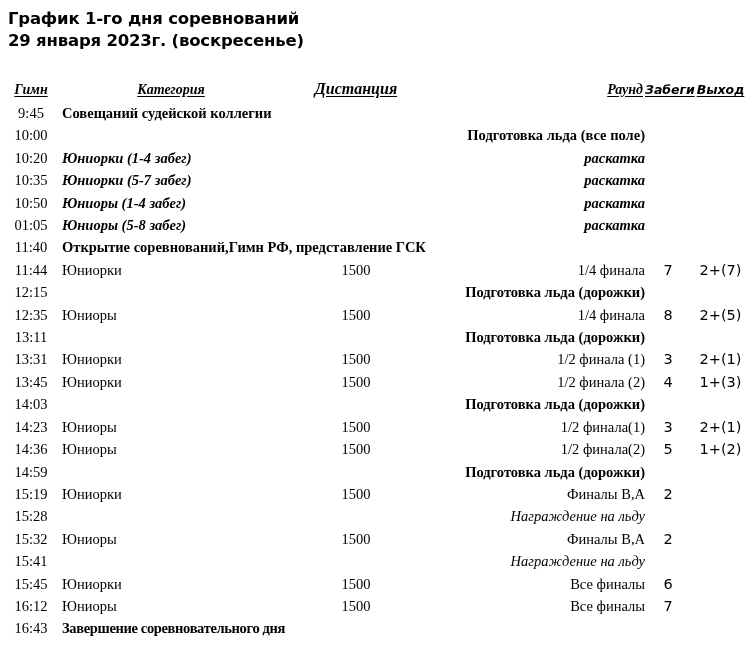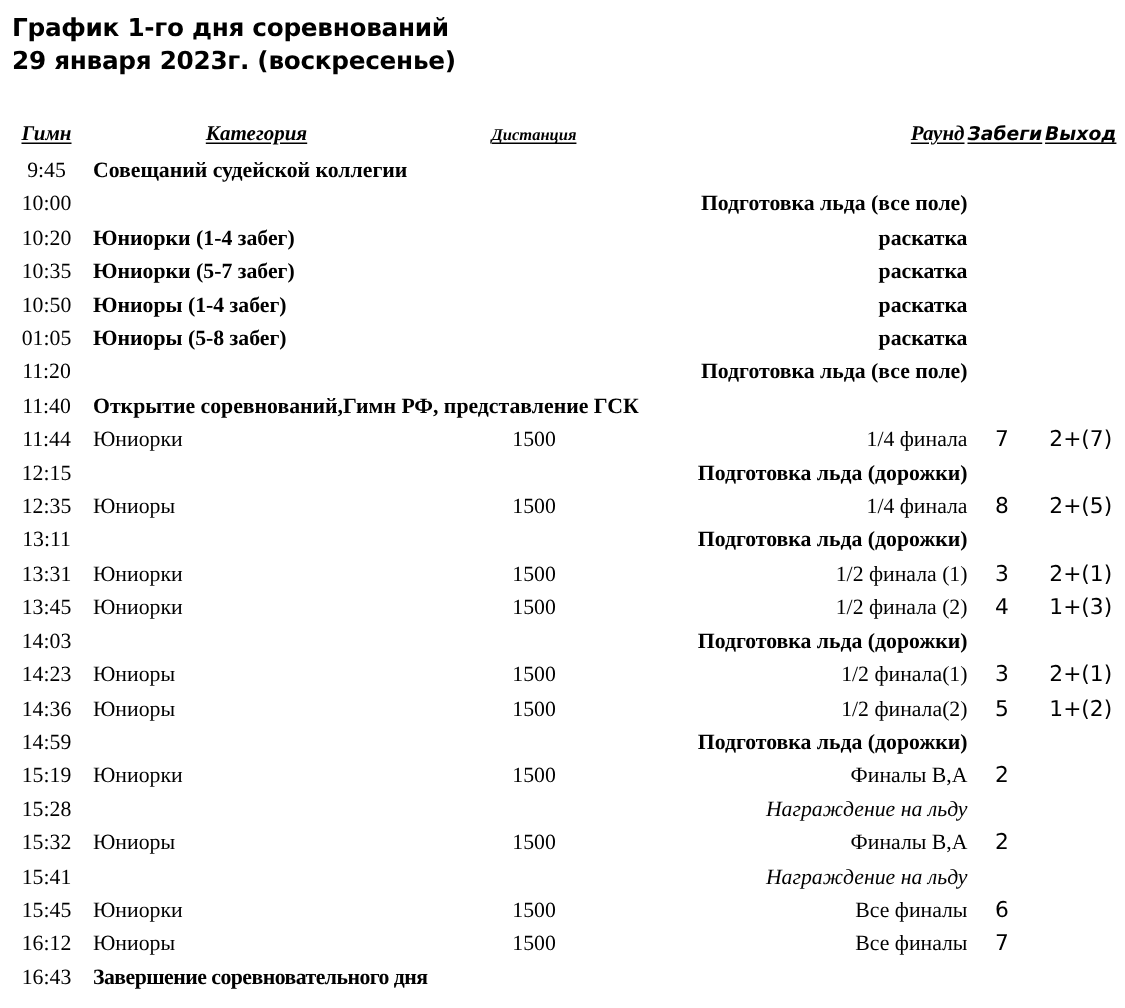--- a/index.html
+++ b/index.html
@@ -70,42 +70,42 @@
     font-size: 14px;
     line-height: 21px;
     padding-bottom: 2px;
   }
   .hdr .u {
     text-decoration: underline;
     text-underline-offset: 2px;
   }
   .hdr .h-start  { text-align: center; }
   .hdr .h-cat    { text-align: center; }
-  .hdr .h-dist   { text-align: center; font-size: 11px; }
+  .hdr .h-dist   { text-align: center; font-size: 16px; }
   .hdr .h-round  { text-align: right; padding-right: 2px; }
   .hdr .h-heats  { text-align: center; font-size: 12.5px;
                    font-family: "DejaVu Sans", "Liberation Sans", sans-serif; }
   .hdr .h-out    { text-align: center; font-size: 12.5px;
                    font-family: "DejaVu Sans", "Liberation Sans", sans-serif; margin-left: 20px; }
 
   
   .cell-start { text-align: center; padding-right: 8px; }
   .cell-cat   { text-align: left;  padding-left: 10px; }
   .cell-dist  { text-align: center; }
   .cell-round { text-align: right; padding-right: 2px; }
   .cell-heats { text-align: center;
                 font-family: "DejaVu Sans", "Liberation Sans", sans-serif;
                 font-size: 12.5px; }
   .cell-out   { text-align: center;
                 font-family: "DejaVu Sans", "Liberation Sans", sans-serif;
                 font-size: 12.5px; }
 
   
   .st-bold        { font-weight: bold; }
-  .st-bolditalic  { font-weight: bold; }
+  .st-bolditalic  { font-weight: bold; font-style: italic; }
   .st-italic      { font-style: italic; }
   .st-regular     { font-weight: normal; font-style: normal; }
   .st-boldcond    { font-weight: bold; letter-spacing: -0.35px; }
 </style>
 </head>
 <body>
 
 <div class="page">
 
   <div class="title-block">
@@ -173,28 +173,20 @@
         </tr>
         <tr>
           <td class="cell-start">01:05</td>
           <td class="cell-cat st-bolditalic">Юниоры (5-8 забег)</td>
           <td class="cell-dist"></td>
           <td class="cell-round st-bolditalic">раскатка</td>
           <td class="cell-heats"></td>
           <td class="cell-out"></td>
         </tr>
         <tr>
-          <td class="cell-start">11:20</td>
-          <td class="cell-cat st-regular"></td>
-          <td class="cell-dist"></td>
-          <td class="cell-round st-bold">Подготовка льда (все поле)</td>
-          <td class="cell-heats"></td>
-          <td class="cell-out"></td>
-        </tr>
-        <tr>
           <td class="cell-start">11:40</td>
           <td class="cell-cat st-bold">Открытие соревнований,Гимн РФ, представление ГСК</td>
           <td class="cell-dist"></td>
           <td class="cell-round st-regular"></td>
           <td class="cell-heats"></td>
           <td class="cell-out"></td>
         </tr>
         <tr>
           <td class="cell-start">11:44</td>
           <td class="cell-cat st-regular">Юниорки</td>

